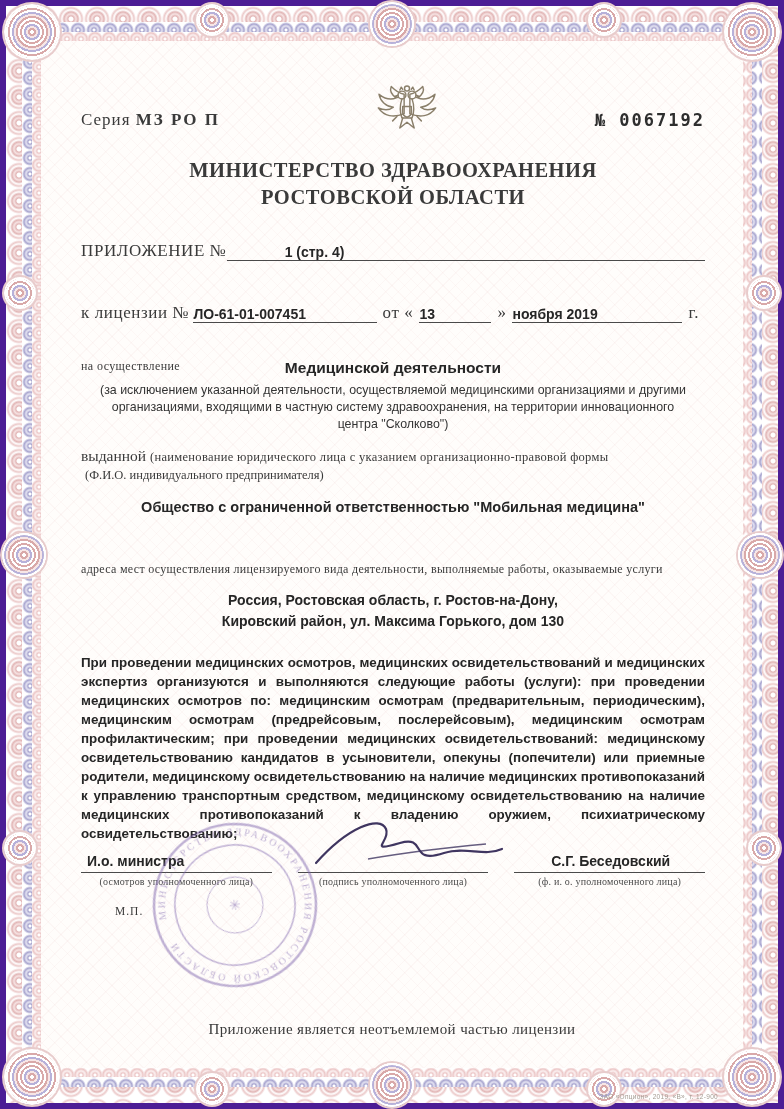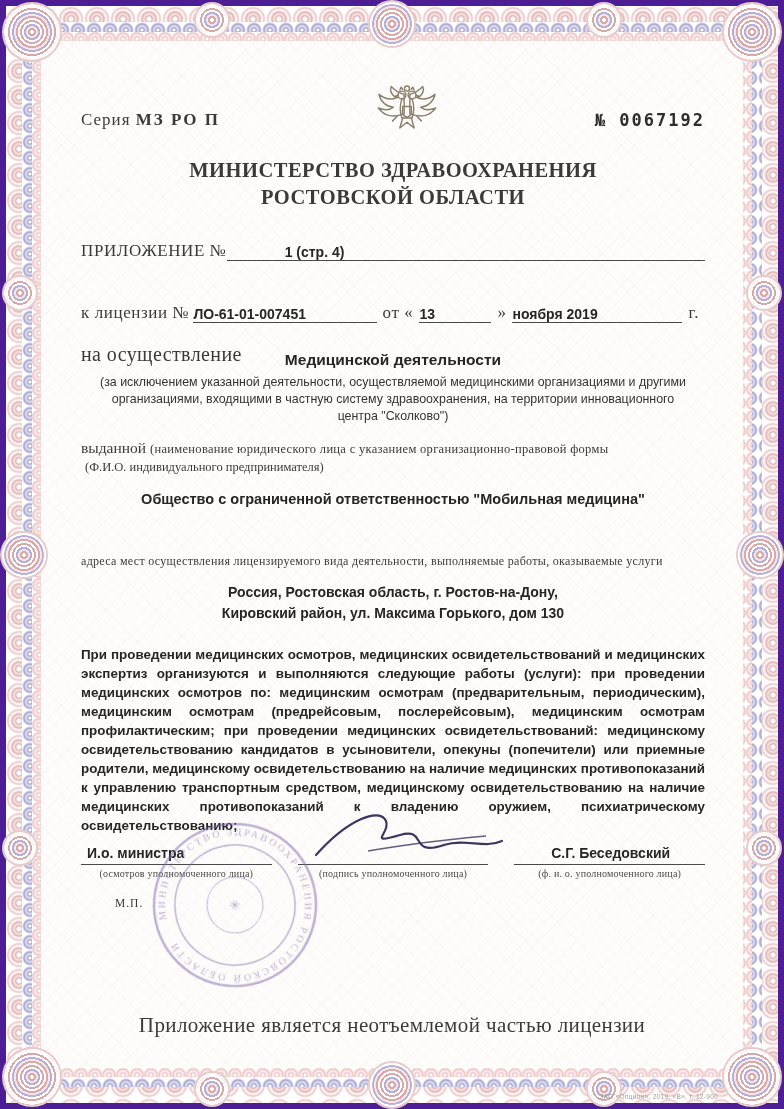--- a/index.html
+++ b/index.html
@@ -82,21 +82,21 @@
   .grow { flex:1; }
   .start { text-align:left; padding-left:58px; }
   .appendix-row { margin-top:30px; }
   .license-row { margin-top:41px; }
   .license-row .lbl { margin-right:4px; white-space:nowrap; }
   .license-row .mid { margin:0 6px; white-space:nowrap; }
   .blank.day { flex:0 0 72px; }
   .blank.month { flex:0 0 170px; }
   .blank.license-num { flex:1.6; }
 
-  .carrying-out { margin-top:20px; font-size:20px; letter-spacing:0.4px; }
+  .carrying-out { margin-top:36px; font-size:12px; letter-spacing:0.4px; }
   .activity-title {
     margin-top:-15px; text-align:center;
     font-family:"Liberation Sans", sans-serif; font-weight:bold; font-size:15.5px; color:#262626;
   }
   .activity-note {
     margin:5px auto 0; width:96%;
     font-family:"Liberation Sans", sans-serif; font-size:12.4px; color:#333;
     text-align:center; line-height:1.35;
   }
 
@@ -135,21 +135,21 @@
 
   .mp { margin:18px 0 0 34px; font-size:11.5px; letter-spacing:1px; }
 
   .stamp {
     position:absolute; top:778px; left:108px; width:172px; height:172px;
     opacity:0.5; transform:rotate(-12deg); filter:blur(0.3px); z-index:3;
   }
 
   .footer {
     position:absolute; bottom:30px; left:0; right:0; text-align:center;
-    font-size:21px; letter-spacing:0.4px; color:#3a3a3a;
+    font-size:15px; letter-spacing:0.4px; color:#3a3a3a;
   }
 
   .print-info {
     position:absolute; bottom:9px; right:66px; font-size:6.5px; color:#a39a90;
     font-family:"Liberation Sans", sans-serif; z-index:6; letter-spacing:0.3px;
   }
 </style>
 </head>
 <body>
 

